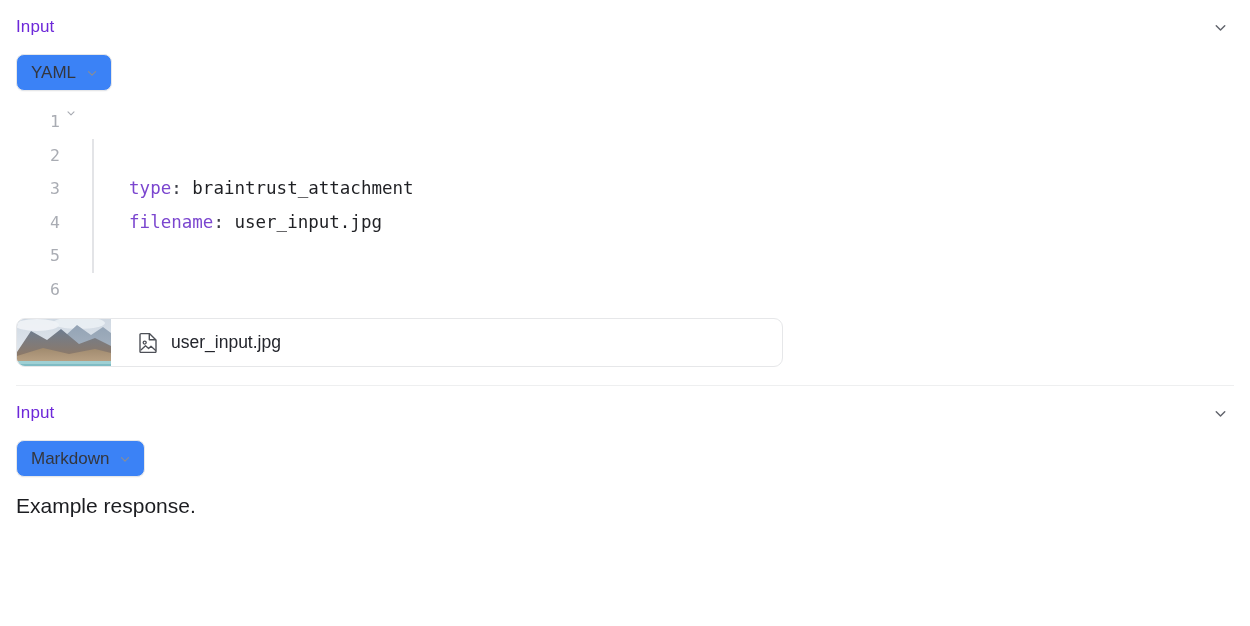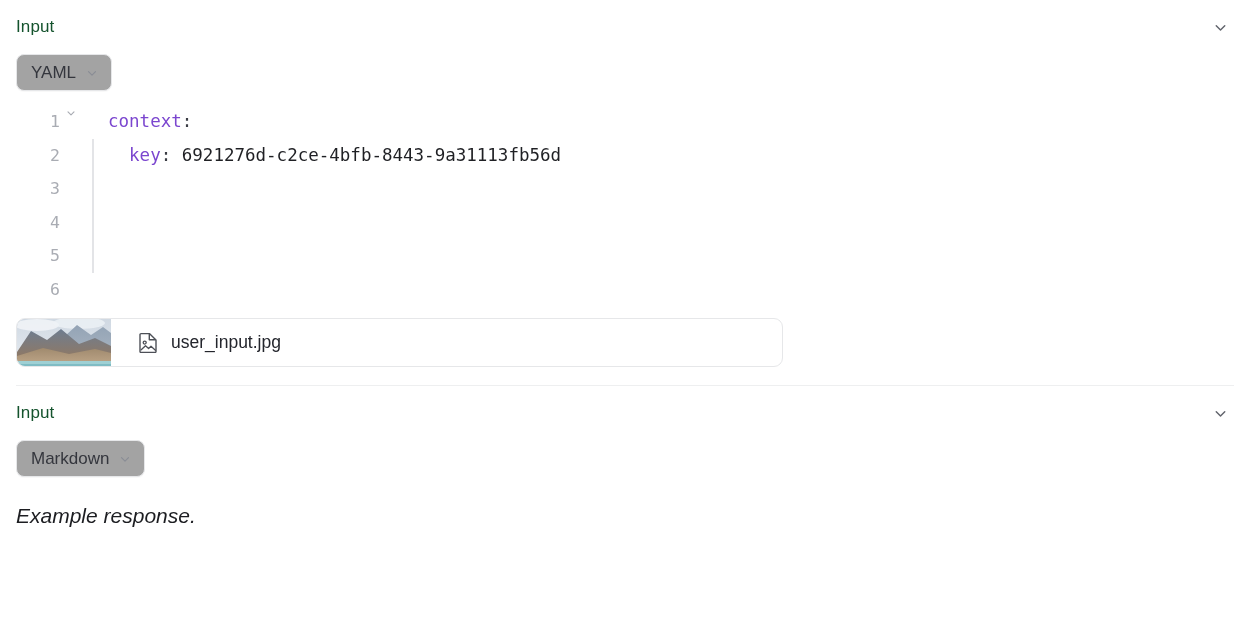--- a/index.html
+++ b/index.html
@@ -21,21 +21,21 @@
     display: flex;
     align-items: center;
     justify-content: space-between;
     padding: 0 16px;
     height: 54px;
     box-sizing: border-box;
   }
   .section-title {
     font-size: 17px;
     line-height: 22px;
-    color: #14532d;
+    color: #6d28d9;
     letter-spacing: 0.1px;
   }
   .chevron-toggle {
     width: 28px;
     height: 28px;
     display: flex;
     align-items: center;
     justify-content: center;
     cursor: pointer;
     border-radius: 5px;
@@ -46,21 +46,21 @@
   .format-row {
     padding: 0 16px;
     margin-top: 0px;
   }
   .format-button {
     display: inline-flex;
     align-items: center;
     gap: 9px;
     height: 37px;
     padding: 0 12px 0 14px;
-    background: #a3a3a3;
+    background: #3b82f6;
     border: 1px solid #e6e7e9;
     border-radius: 8px;
     box-sizing: border-box;
     cursor: pointer;
     box-shadow: 0 1px 1px rgba(16,17,26,0.03);
   }
   .format-button-label {
     font-size: 17px;
     line-height: 20px;
     color: #34363d;
@@ -162,22 +162,21 @@
     margin: 0 16px;
     height: 1px;
     background: #eeeff0;
   }
 
   .section-gap-input { height: 18px; }
 
   
   .output-body {
     padding: 0 16px;
-    margin-top: 25px;
-    font-style: italic;
+    margin-top: 15px;
   }
   .markdown-text {
     font-size: 21px;
     line-height: 28px;
     color: #1c1d21;
   }
 </style>
 </head>
 <body>
 
@@ -206,40 +205,40 @@
 <div class="code-block">
 
   <div class="code-line">
     <span class="gutter">1</span>
     <span class="fold">
       <svg width="12" height="12" viewBox="0 0 20 20" fill="none">
         <path d="M5 8l5 5 5-5" stroke="#a9acb3" stroke-width="1.9" stroke-linecap="round" stroke-linejoin="round"></path>
       </svg>
     </span>
     <span class="indent-guide blank"></span>
-    <span class="code-text"><span class="tok-key">context</span><span class="tok-punct">:</span><span class="tok-val"></span></span>
   </div>
 
   <div class="code-line">
     <span class="gutter">2</span>
     <span class="fold"></span>
     <span class="indent-guide"></span>
-    <span class="code-text"><span>  </span><span class="tok-key">key</span><span class="tok-punct">:</span><span class="tok-val"> 6921276d-c2ce-4bfb-8443-9a31113fb56d</span></span>
   </div>
 
   <div class="code-line">
     <span class="gutter">3</span>
     <span class="fold"></span>
     <span class="indent-guide"></span>
+    <span class="code-text"><span>  </span><span class="tok-key">type</span><span class="tok-punct">:</span><span class="tok-val"> braintrust_attachment</span></span>
   </div>
 
   <div class="code-line">
     <span class="gutter">4</span>
     <span class="fold"></span>
     <span class="indent-guide"></span>
+    <span class="code-text"><span>  </span><span class="tok-key">filename</span><span class="tok-punct">:</span><span class="tok-val"> user_input.jpg</span></span>
   </div>
 
   <div class="code-line">
     <span class="gutter">5</span>
     <span class="fold"></span>
     <span class="indent-guide"></span>
   </div>
 
   <div class="code-line">
     <span class="gutter">6</span>

